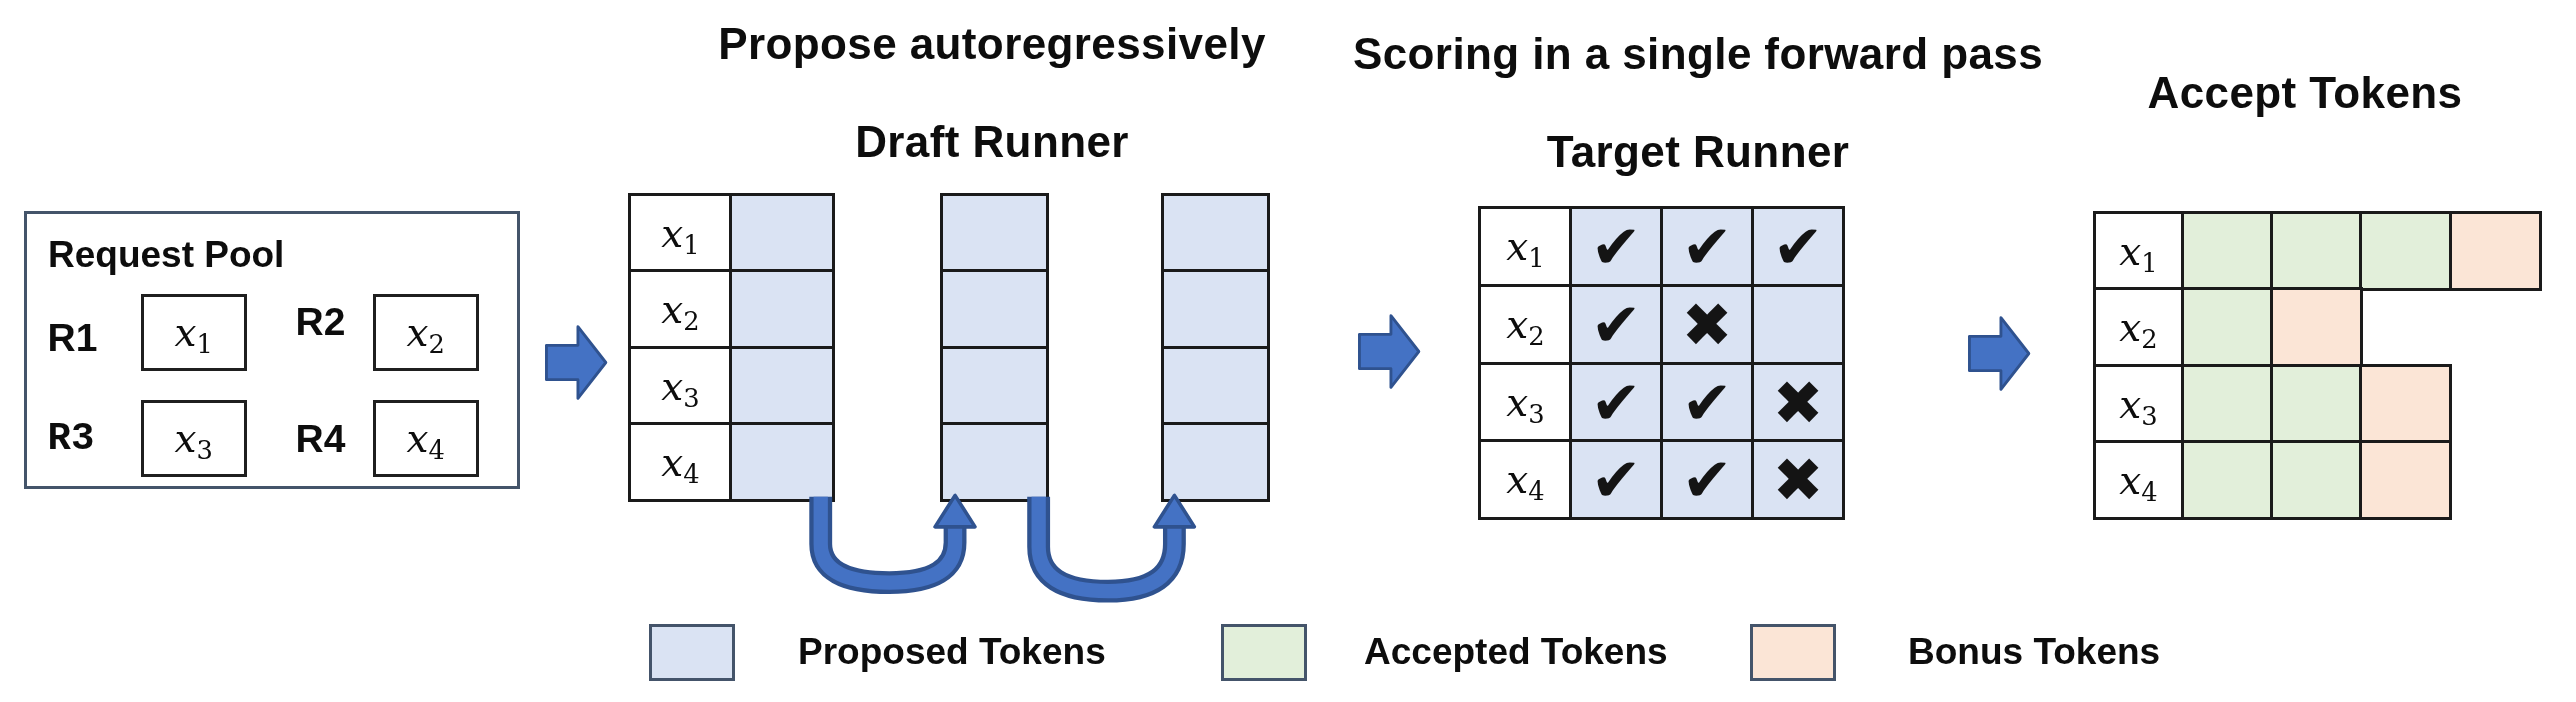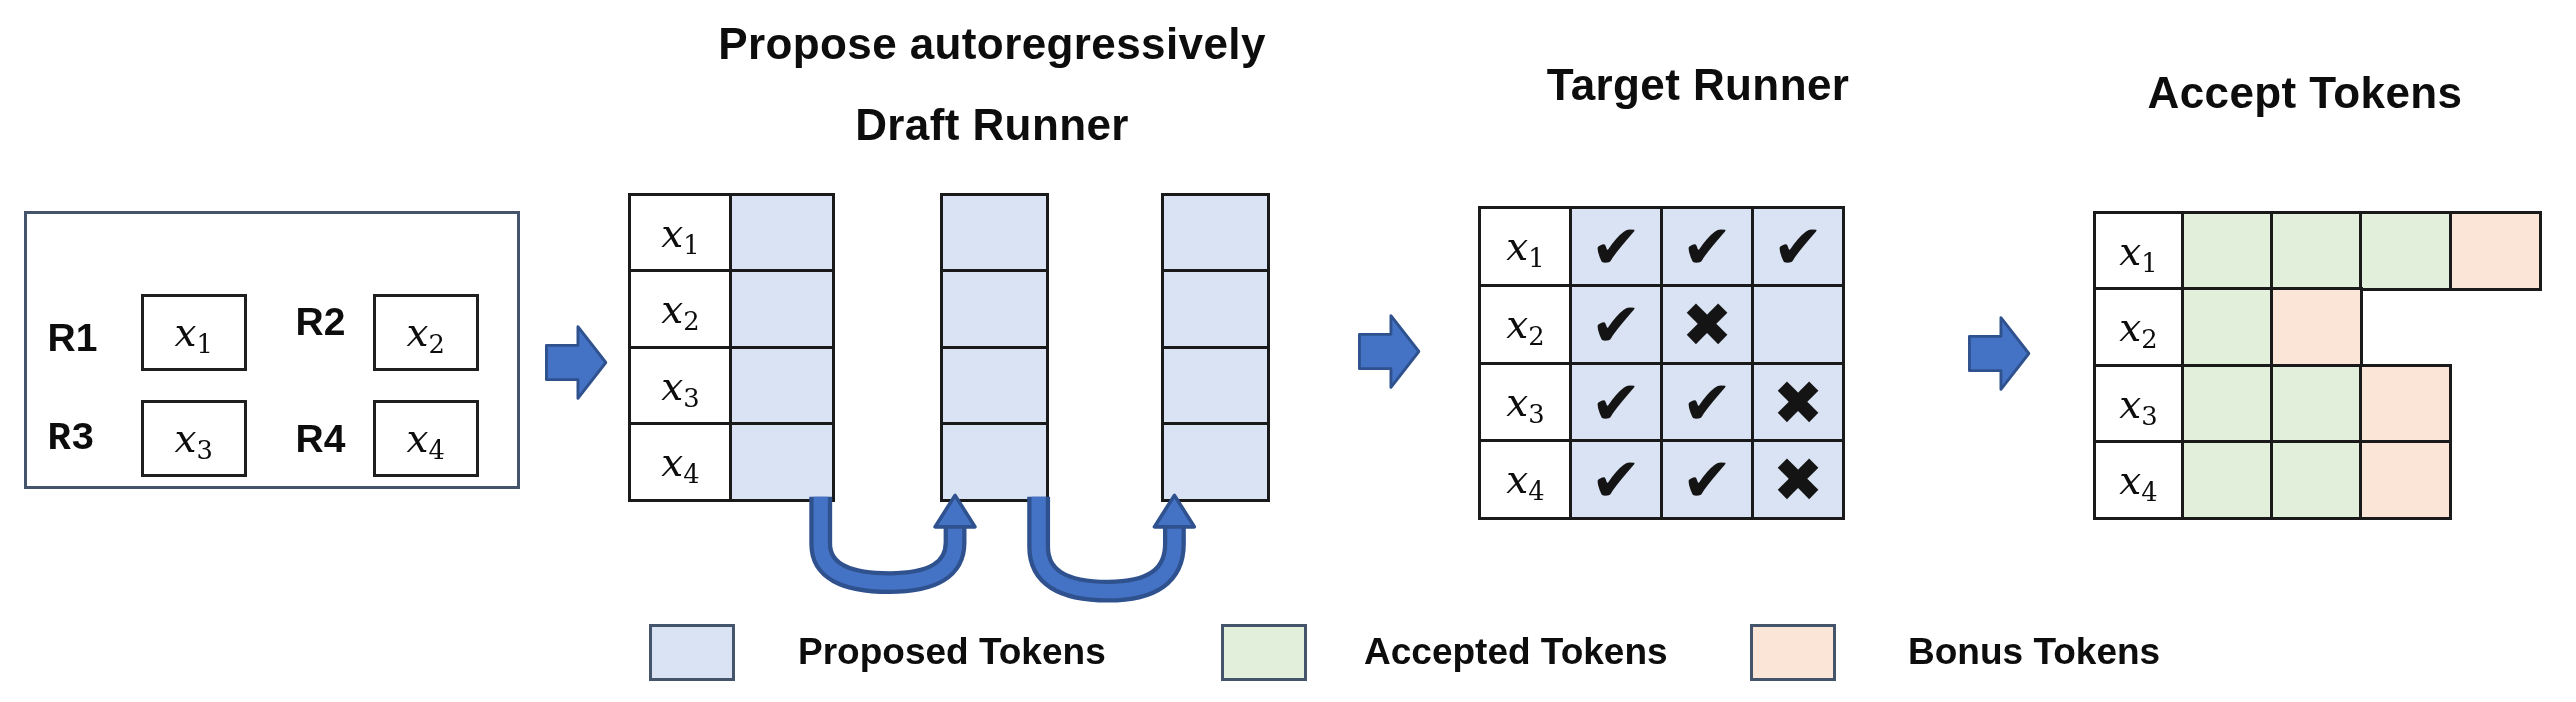--- a/index.html
+++ b/index.html
@@ -1,20 +1,20 @@
 <!DOCTYPE html>
 <html style="--arrow-fill: #4472c4; --arrow-edge: #2f528f;font-size:11.4px"><head>
 <meta charset="utf-8">
 <style>
   html,body{margin:0;padding:0;background:#ffffff;}
   .canvas{position:relative;width:2576px;height:703px;background:#ffffff;overflow:hidden;
           font-family:"Liberation Sans",sans-serif;color:#0d0d0d;border-radius:14px;}
   .title{position:absolute;transform:translateX(-50%);text-align:center;
          font-size:44px;font-weight:600;letter-spacing:0.4px;white-space:nowrap;}
-  .title .l2{margin-top:31px;}
+  .title .l2{margin-top:48px;}
   
   .pool{position:absolute;left:23.6px;top:211px;width:496px;height:278px;
         border:3.6px solid #44546a;box-sizing:border-box;background:#fff;}
   .pool-title{position:absolute;left:21.4px;top:20px;font-size:37px;font-weight:600;white-space:nowrap;}
   .req-label{position:absolute;font-size:39px;font-weight:600;}
   .tok-box{position:absolute;width:106px;height:77px;border:3.6px solid #1f1f1f;box-sizing:border-box;
            background:#fff;display:flex;align-items:center;justify-content:center;}
   
   .tok{font-family:"DejaVu Serif",serif;font-style:italic;font-size:39px;line-height:1;white-space:nowrap;}
   .tok sub{font-style:normal;font-size:0.66em;vertical-align:-0.28em;line-height:0;}
@@ -34,25 +34,27 @@
 </head>
 <body>
 
 <div class="canvas">
 
   <div class="title" style="left:992px;top:18.6px;">
     <div>Propose autoregressively</div>
     <div class="l2">Draft Runner</div>
   </div>
   <div class="title" style="left:1698px;top:28.6px;">
+    <div>Scoring in a single forward pass</div>
     <div class="l2">Target Runner</div>
   </div>
   <div class="title" style="left:2305px;top:68px;text-align:center;">Accept Tokens</div>
 
   <div class="pool">
+    <div class="pool-title">Request Pool</div>
     <span class="req-label" style="left:21px;top:102px;">R1</span>
     <div class="tok-box" style="left:114px;top:80px;">
         <span class="tok"><i>x</i><sub>1</sub></span>
       </div>
     <span class="req-label" style="left:269px;top:86px;">R2</span>
     <div class="tok-box" style="left:346px;top:80px;">
         <span class="tok"><i>x</i><sub>2</sub></span>
       </div>
     <span class="req-label" style="left:21px;top:203px;font-family:Liberation Mono, monospace;">R3</span>
     <div class="tok-box" style="left:114px;top:186px;">

